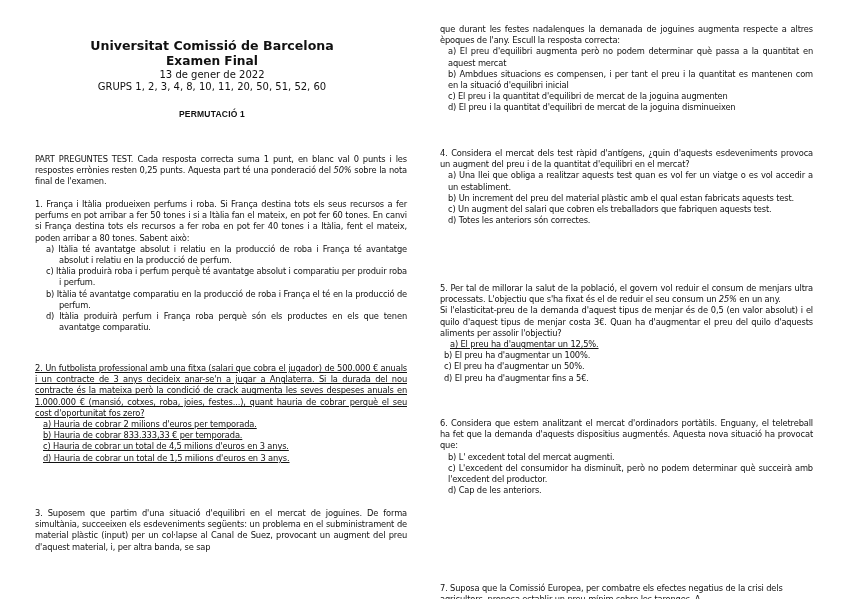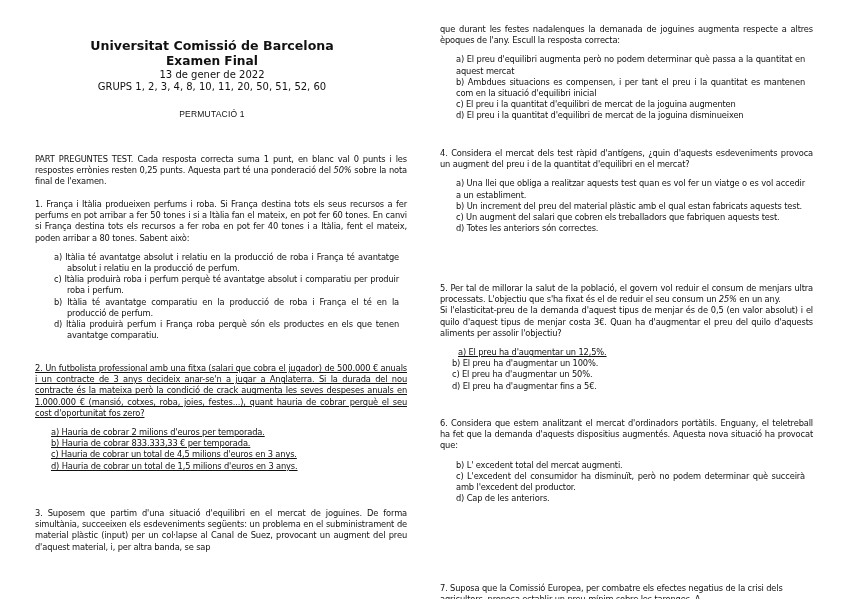--- a/index.html
+++ b/index.html
@@ -7,24 +7,24 @@
          font-family:"DejaVu Sans", sans-serif; color:#111; }
   .col { position:absolute; font-size:8.3px; line-height:11.2px; letter-spacing:-0.15px; }
   .left { left:35px; width:372px; }
   .right { left:440px; width:373px; }
   .header { position:absolute; left:0; width:424px; top:38px; text-align:center; }
   .h-univ { font-weight:bold; font-size:12.6px; line-height:16px; }
   .h-course { font-size:12.4px; line-height:15px; }
   .h-exam { font-weight:bold; font-size:12.2px; line-height:15px; }
   .h-date { font-size:10px; line-height:12px; }
   .h-groups { font-size:10px; line-height:12px; }
-  .h-perm { font-family:"Liberation Sans", sans-serif; font-weight:normal; font-size:8.5px; margin-top:16px; letter-spacing:0.2px; }
+  .h-perm { font-family:"Liberation Sans", sans-serif; font-weight:bold; font-size:8.5px; margin-top:16px; letter-spacing:0.2px; }
   p { margin:0; text-align:justify; }
   .q { position:absolute; }
-  .opts { margin:8px; padding:0; list-style:none; }
+  .opts { margin:0; padding:0; list-style:none; }
   .opt { padding-left:24px; text-indent:-13px; text-align:justify; }
   .opt.shallow { padding-left:14px; text-indent:-6px; }
   .opt.mid { padding-left:8px; text-indent:0; }
   .italic { font-style:italic; }
 </style>
 </head>
 <body>
 
 <div class="header">
   <div class="h-univ">Universitat Comissió de Barcelona</div>

